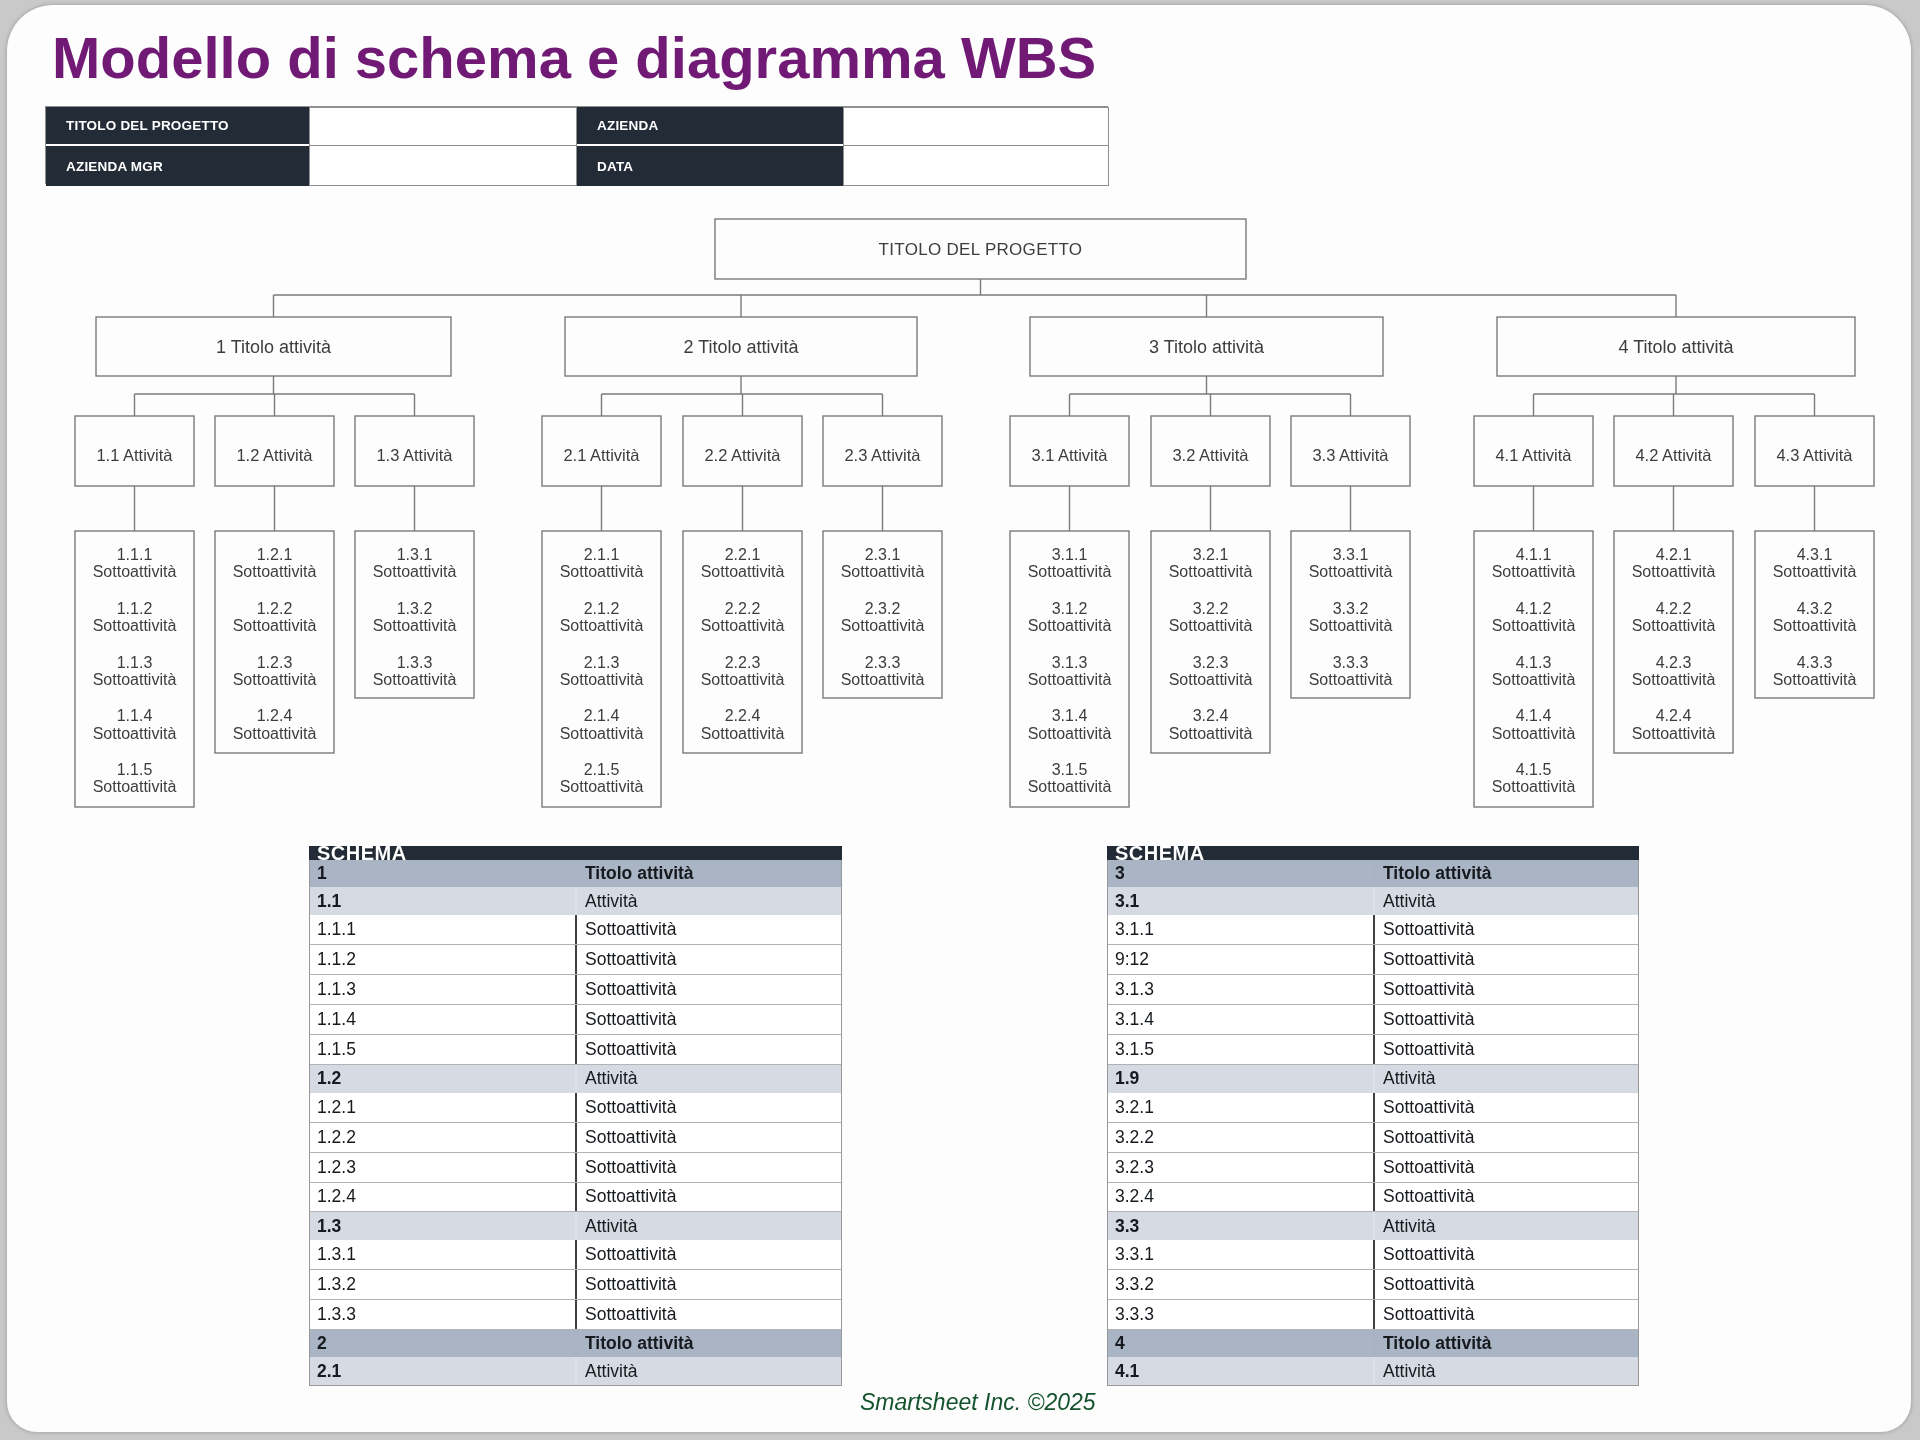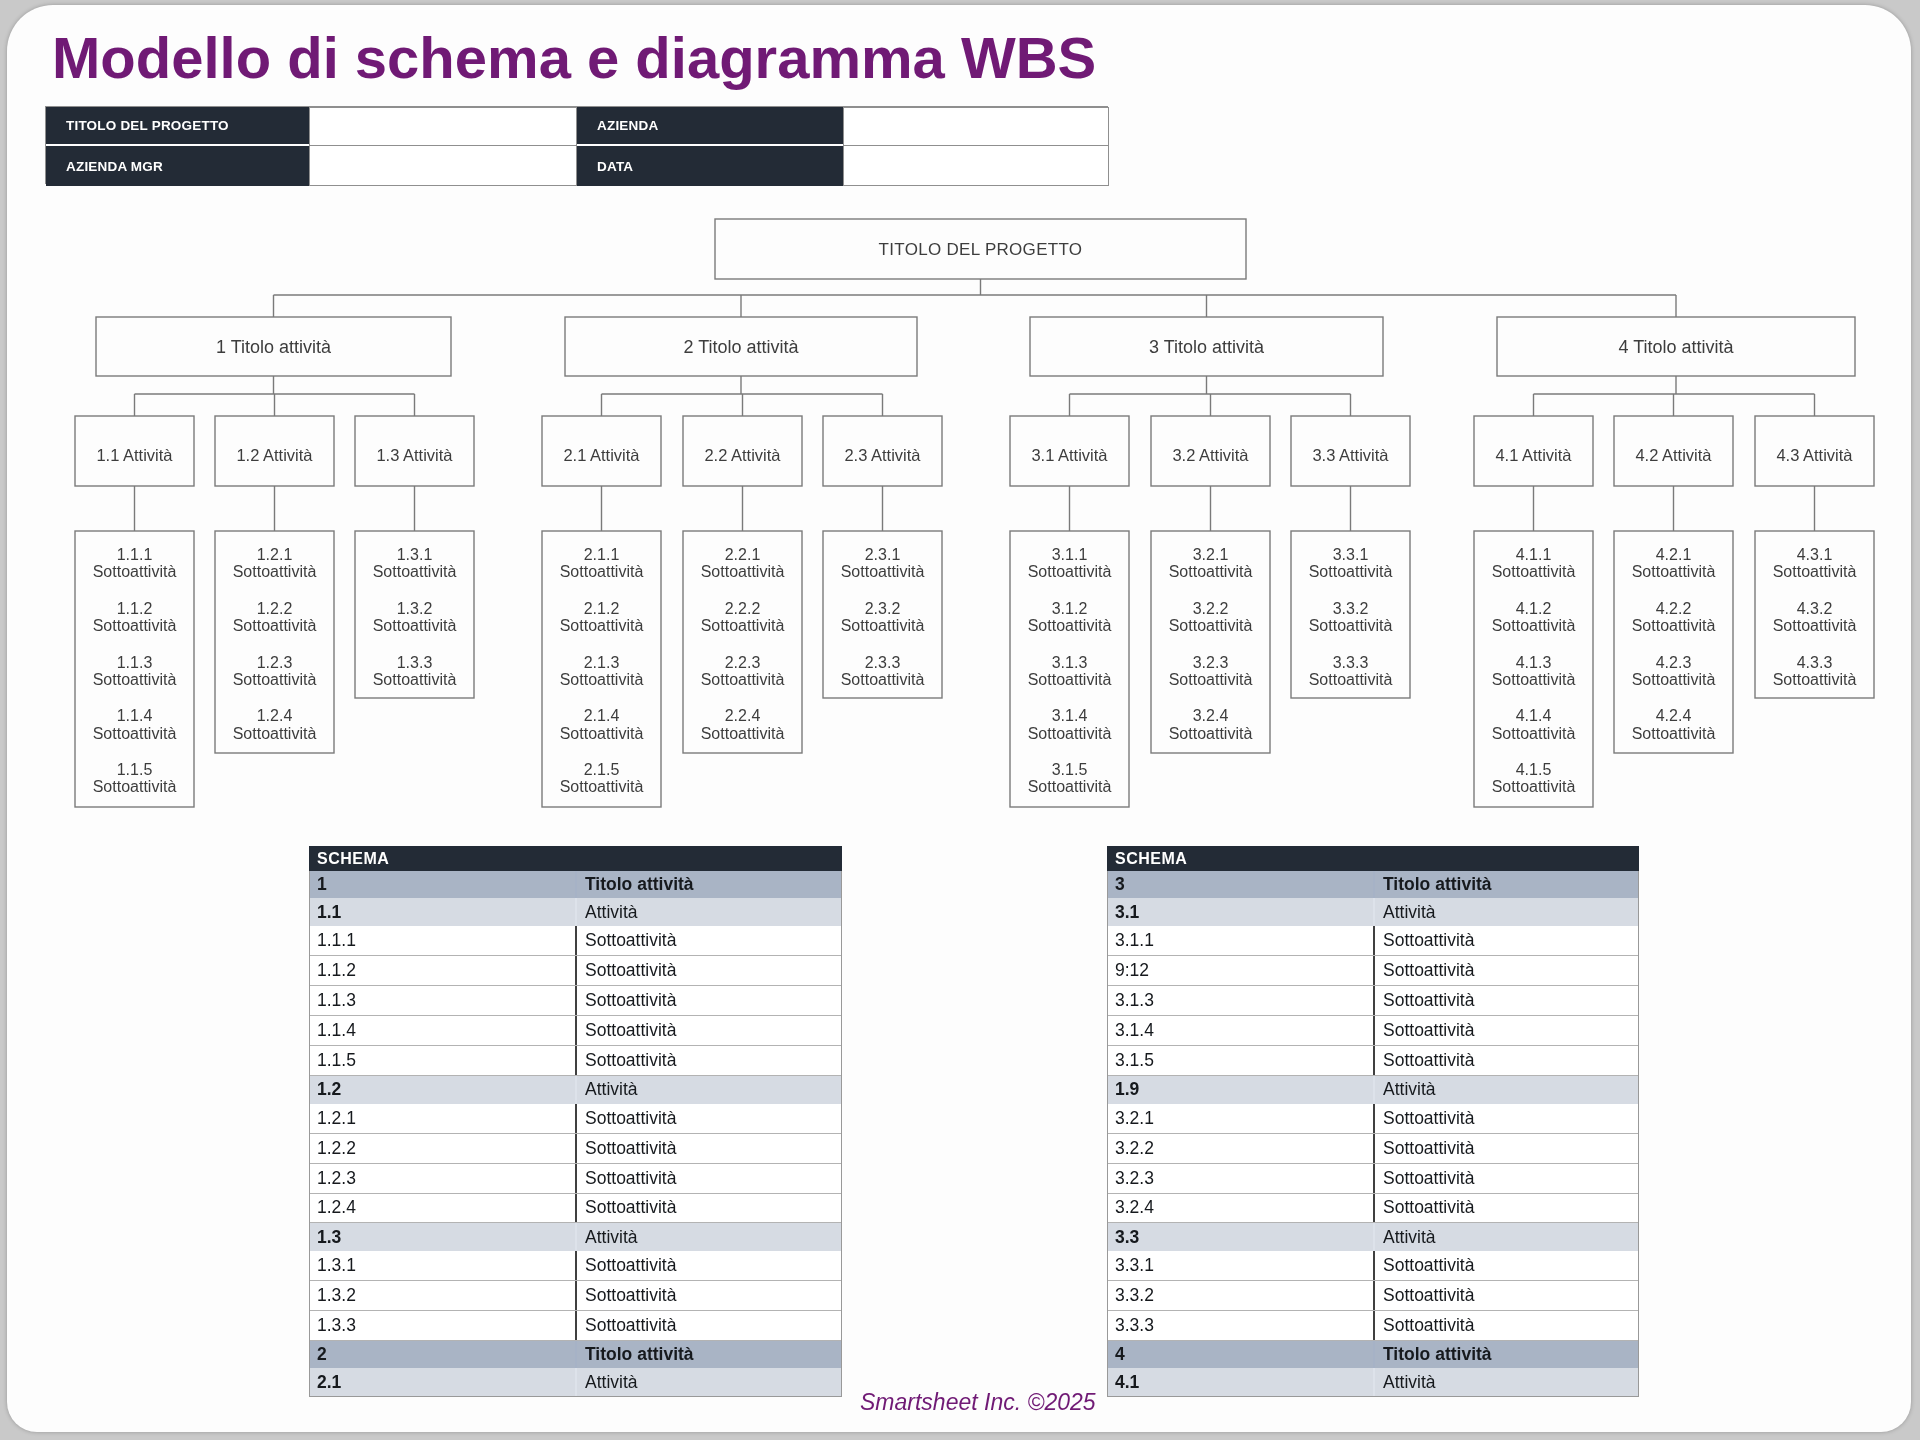--- a/index.html
+++ b/index.html
@@ -15,36 +15,36 @@
           display:grid; grid-template-columns:263px 268px 266px 266px; grid-template-rows:39px 40px;
           border:1px solid #8f8f8f; background:#fff; }
   .info > div { display:flex; align-items:center; }
   .info .d { background:#232b36; color:#fff; font-weight:bold; font-size:13.5px;
              letter-spacing:0.2px; padding-left:20px; border-bottom:2px solid #fff; }
   .info .d.r2 { border-bottom:none; }
   .info .e { background:#fff; border:1px solid #8f8f8f; border-top:none; }
   .info .e.r1 { border-top:1px solid #8f8f8f; }
   
   .tbl { position:absolute; border:1px solid #999; border-top:none; background:#fff; }
-  .thead { height:25px; background:#232b36; color:#fff; font-weight:bold;
-           font-size:16px; display:flex; align-items:center; padding-left:7px;
+  .thead { height:14px; background:#232b36; color:#fff; font-weight:bold;
+           font-size:20px; display:flex; align-items:center; padding-left:7px;
            letter-spacing:0.5px; border:1px solid #232b36; border-bottom:none; margin:0 -1px; }
   .trow { height:29.9px; display:grid; grid-template-columns:265px 1fr; font-size:17.5px; color:#16191d; }
   .trow > div { display:flex; align-items:center; overflow:hidden; }
   .trow .c1 { padding-left:7px; }
   .trow .c2 { padding-left:8px; border-left:2px solid #404040; }
   .trow.m { background:#a9b4c5; height:27.4px; }
   .trow.m .c1, .trow.m .c2 { font-weight:bold; }
   .trow.m .c2 { border-left-color:#a6b2c6; }
   .trow.l { background:#d6dbe3; height:28px; }
   .trow.l .c1 { font-weight:bold; }
   .trow.l .c2 { border-left-color:#dde2ea; }
   .trow.w { background:#fff; border-bottom:1px solid #b3b3b3; }
   .footer { position:absolute; left:860px; top:1389px; font-size:23px; font-style:italic;
-            color:#701a75; }
+            color:#14532d; }
 </style></head>
 <body>
 <div class="page"></div>
 <h1>Modello di schema e diagramma WBS</h1>
 <div class="info">
   <div class="d">TITOLO DEL PROGETTO</div>
     <div class="e r1"></div>
   <div class="d">AZIENDA</div>
     <div class="e r1"></div>
   <div class="d r2">AZIENDA MGR</div>

